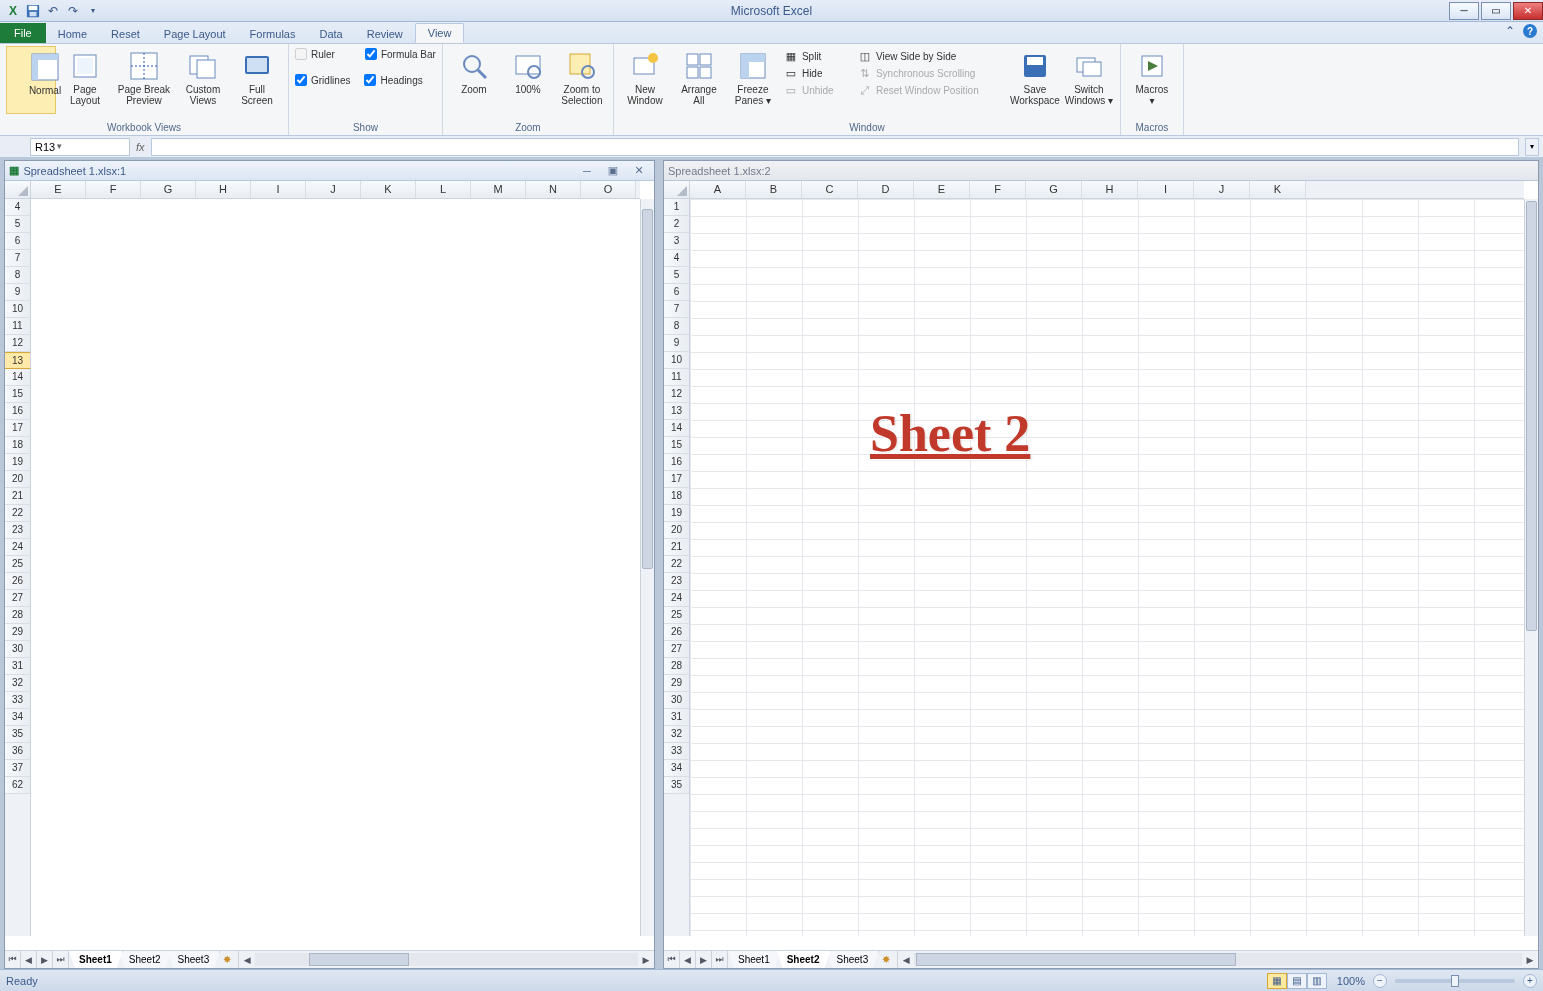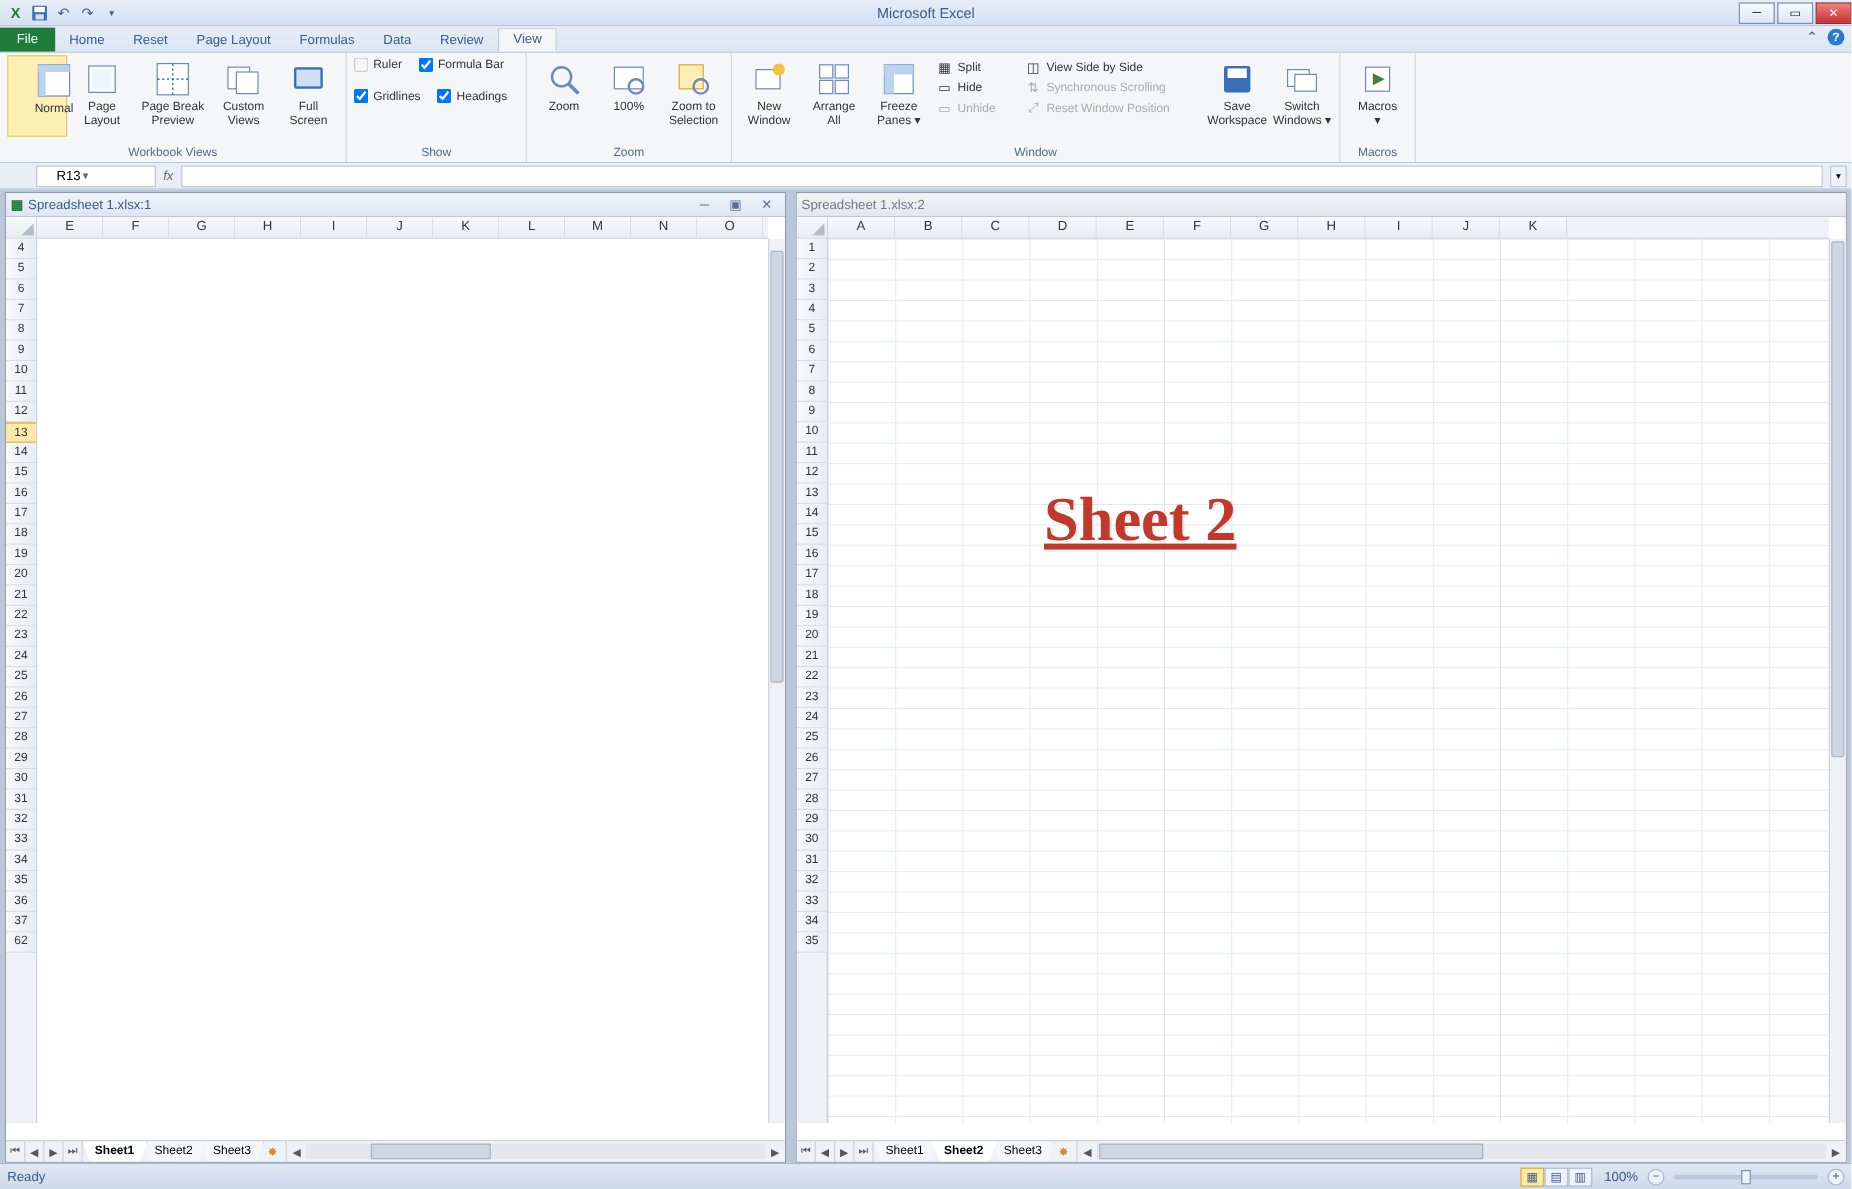--- a/index.html
+++ b/index.html
@@ -32,21 +32,21 @@
 .bigbtn .ico { width: 32px; height: 32px; display: flex; align-items: center; justify-content: center; }
 .bigbtn .lbl { font-size: 10px; line-height: 11px; color: #333; }
 .chkrow { display: flex; align-items: center; gap: 4px; margin: 2px 0; font-size: 10px; color: #333; }
 .chkrow input { width: 12px; height: 12px; }
 .splitcol { display: flex; flex-direction: column; gap: 1px; padding-top: 2px; }
 .smallrow { display: flex; align-items: center; gap: 4px; font-size: 10px; color: #333; padding: 1px 2px; cursor: pointer; }
 .smallrow .sico { width: 14px; height: 14px; display: flex; align-items: center; justify-content: center; font-size: 11px; }
 
 
 .fbar { height: 22px; background: #e9eef6; border-bottom: 1px solid #b8c8dd; display: flex; align-items: center; font-size: 11px; }
-.namebox { width: 100px; height: 18px; background: #fff; border: 1px solid #b8c8dd; margin-left: 30px; display: flex; align-items: center; padding: 0 16px; justify-content: flex-start; }
+.namebox { width: 100px; height: 18px; background: #fff; border: 1px solid #b8c8dd; margin-left: 30px; display: flex; align-items: center; padding: 0 4px; justify-content: flex-start; }
 .namebox .dd { font-size: 8px; color: #666; }
 .fx { margin: 0 6px; color: #666; font-style: italic; }
 .fxinput { flex: 1; height: 18px; background: #fff; border: 1px solid #b8c8dd; margin-right: 6px; }
 .fbar .fbdd { width: 14px; height: 18px; border: 1px solid #b8c8dd; background: #eef2f8; display: flex; align-items: center; justify-content: center; font-size: 8px; margin-right: 4px; }
 
 
 .workspace { position: absolute; top: 158px; left: 0; right: 0; bottom: 22px; background: #b9c7d8; display: flex; gap: 8px; padding: 2px 4px 0; }
 .docwin { background: #fff; display: flex; flex-direction: column; border: 1px solid #8a9bb2; }
 .docwin.left { width: 651px; }
 .docwin.right { flex: 1; }
@@ -188,21 +188,21 @@
           </div>
         <div class="lbl" style="white-space:pre-line;">Full
 Screen</div>
       </div>
     </div>
     <div class="group-label">Workbook Views</div>
   </div>
 
   <div class="group" style="min-width:150px;">
     <div class="group-body" style="flex-direction:column; gap:0;">
-      <div style="display:flex; gap:14px;align-items:center;">
+      <div style="display:flex; gap:30px;align-items:center;">
         <label class="chkrow">
             <input type="checkbox" disabled="" style="">
             <span>Ruler</span>
           </label>
         <label class="chkrow">
             <input type="checkbox" checked="" style="">
             <span>Formula Bar</span>
           </label>
       </div>
       <div style="display:flex; gap:14px; margin-top:10px;">

